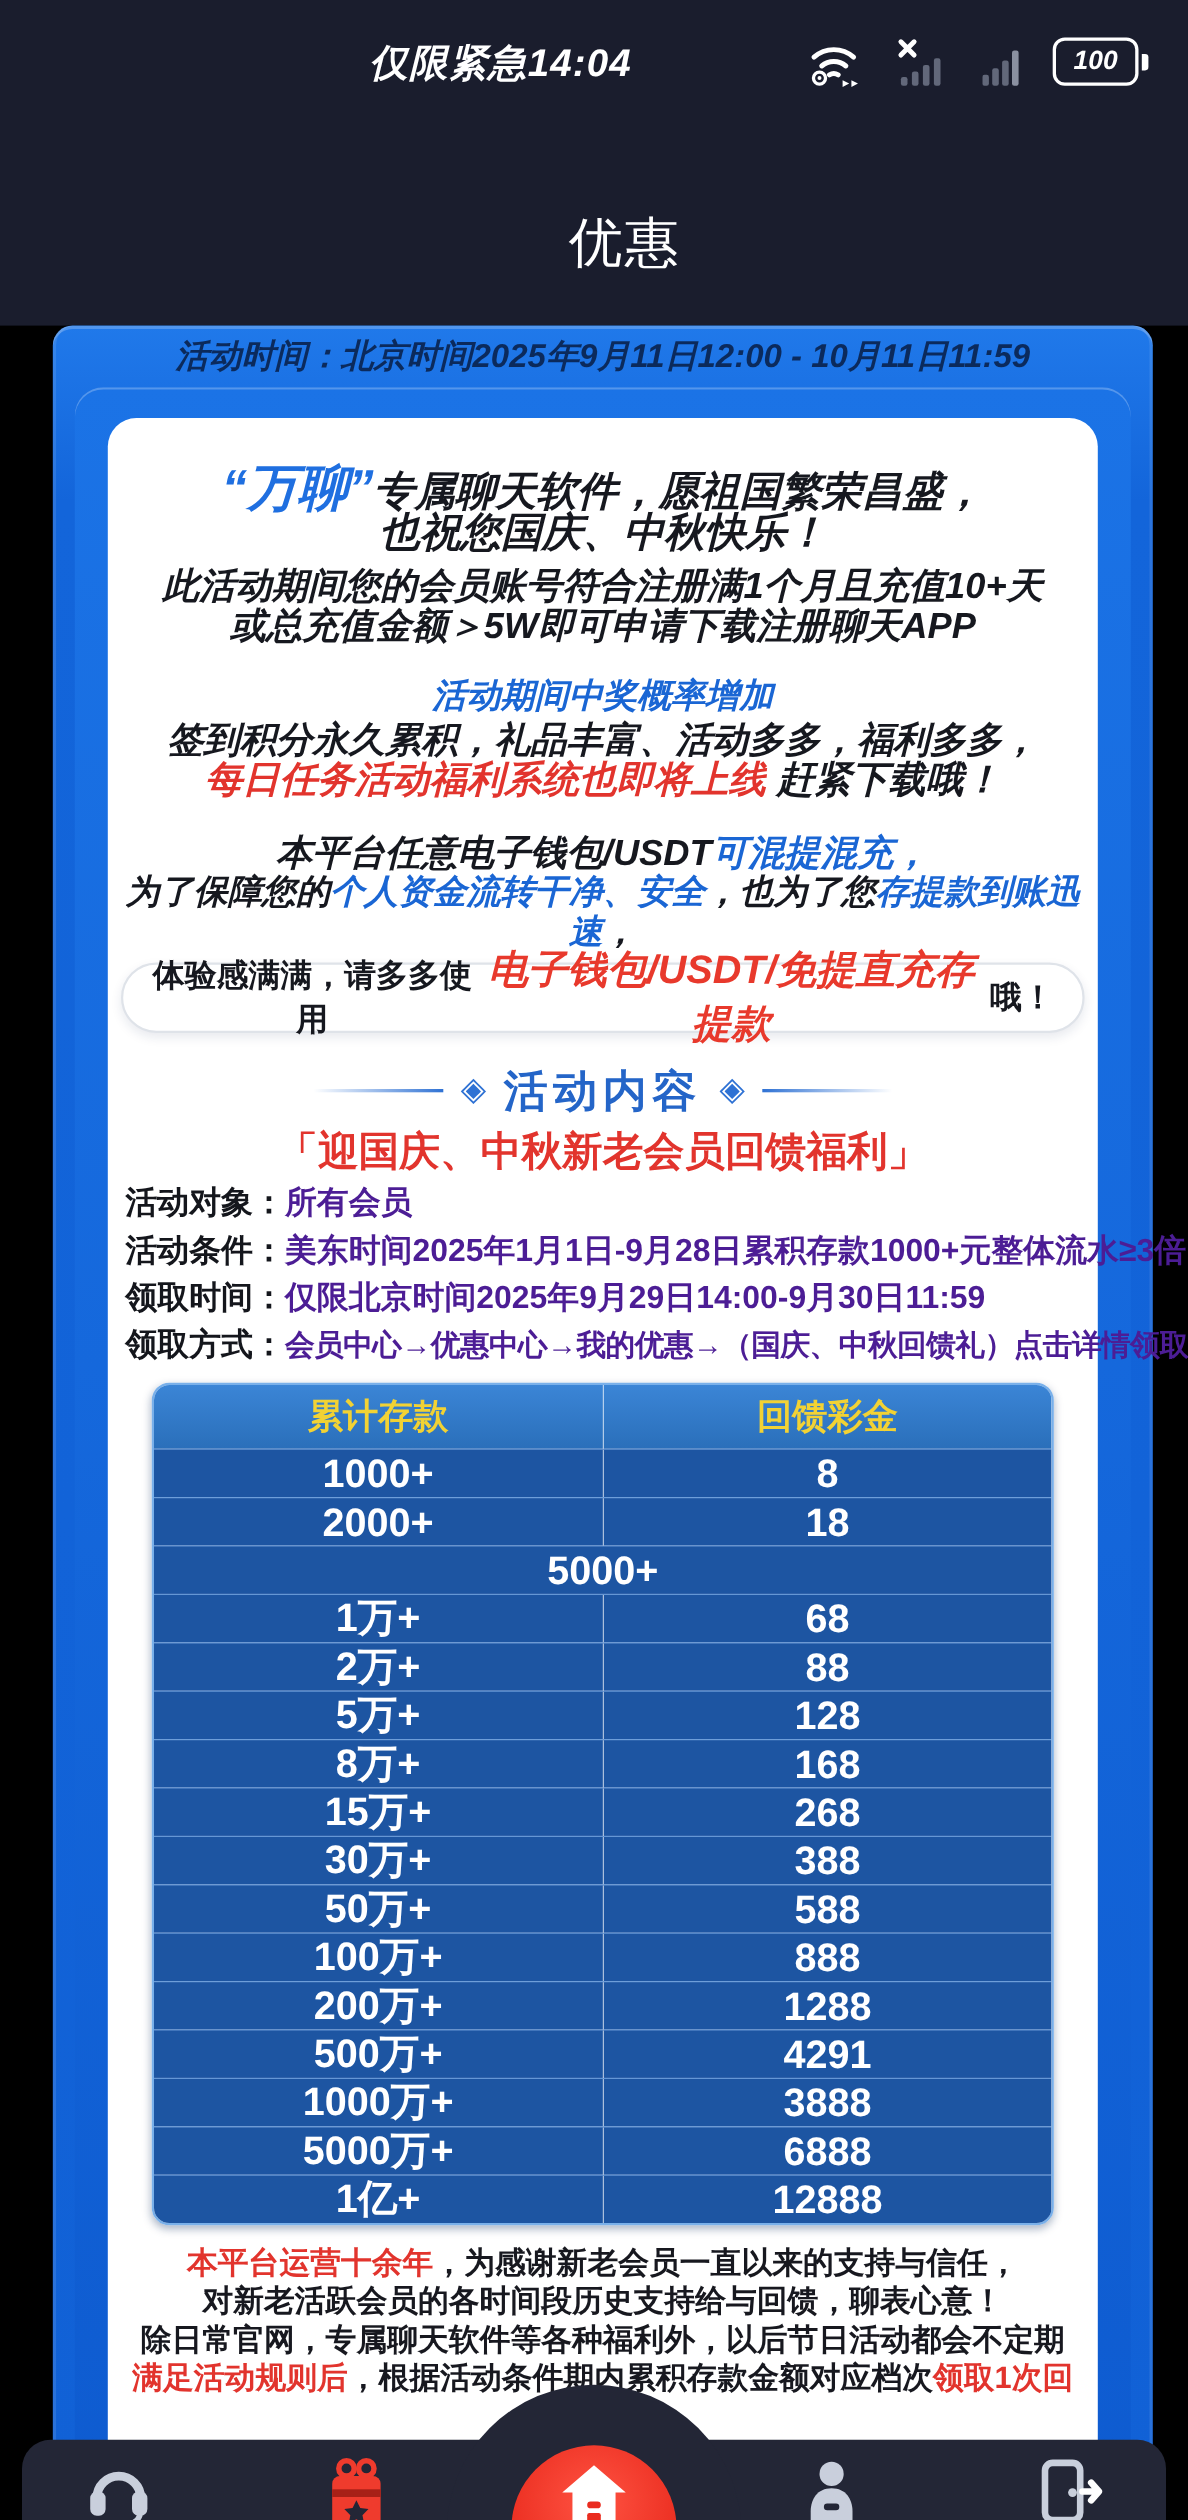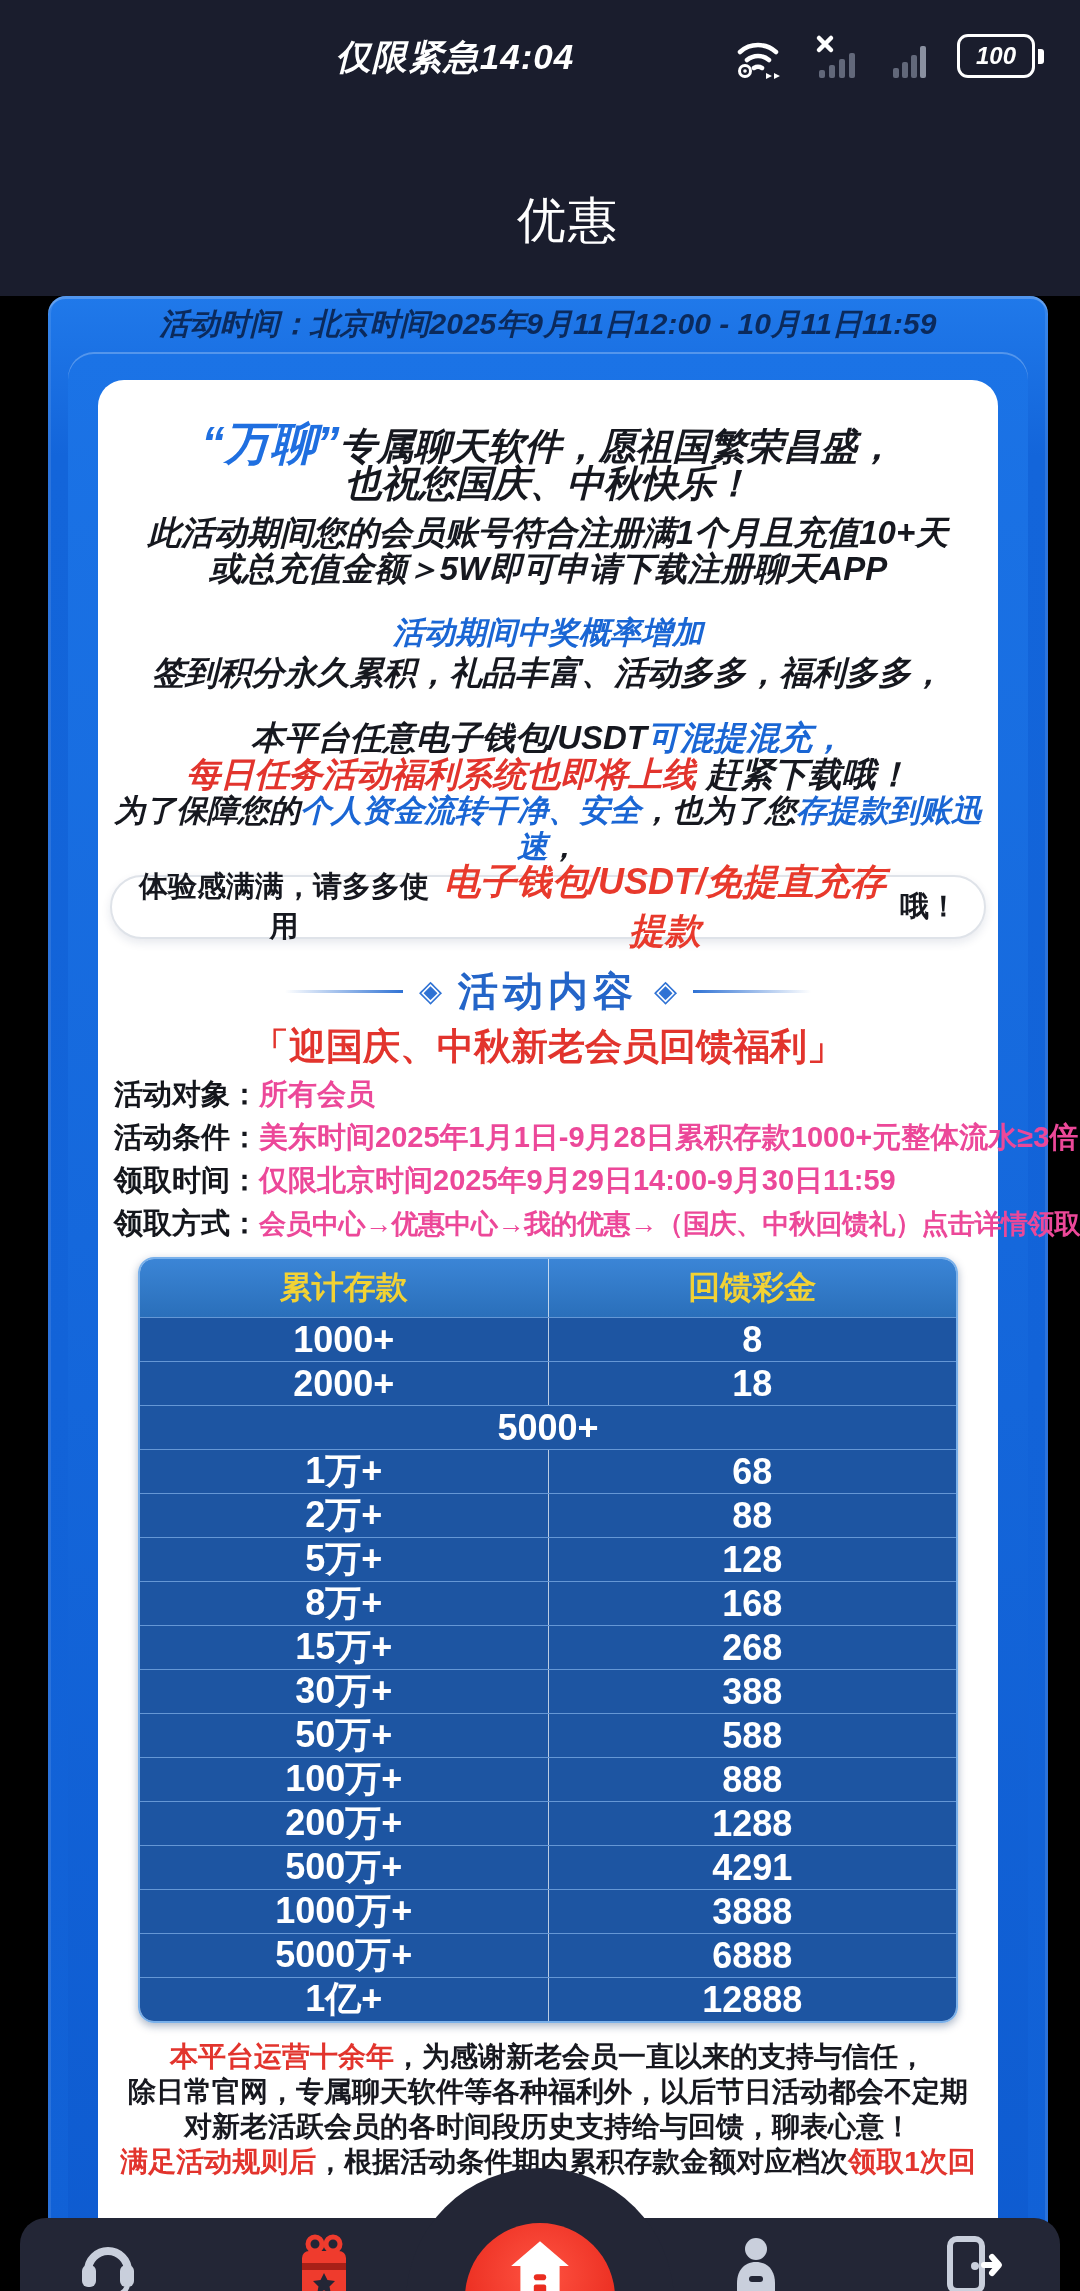--- a/index.html
+++ b/index.html
@@ -49,21 +49,21 @@
   .pill .b{font-size:36px;font-weight:800;font-style:italic;color:#e8392c;}
   .section{display:flex;align-items:center;justify-content:center;gap:16px;margin-top:28px;height:48px;}
   .section .ln{width:118px;height:3px;background:linear-gradient(90deg,rgba(47,114,212,0),#2f72d4);}
   .section .ln.r{background:linear-gradient(90deg,#2f72d4,rgba(47,114,212,0));}
   .section .dia{color:#2f72d4;font-size:30px;line-height:30px;}
   .section .txt{color:#2465c8;font-size:40px;font-weight:800;letter-spacing:5px;}
   .reward-title{font-size:37px;line-height:48px;margin-top:8px;color:#e2342d;font-weight:800;text-align:center;}
   .info{margin-top:2px;}
   .info-row{height:43px;line-height:43px;font-size:29px;font-weight:800;white-space:nowrap;padding-left:4px;}
   .info-row .lbl{color:#14161c;}
-  .info-row .val{color:#ec4899;margin-top:36px;}
+  .info-row .val{color:#4c1d95;margin-top:36px;}
   .info-row.tight .val{font-size:27px;letter-spacing:-0.5px;}
   
   .tbl{width:816px;margin:12px auto 0;border:2px solid #79b0ea;border-radius:16px;overflow:hidden;
     box-shadow:0 3px 8px rgba(10,40,90,.35);}
   .trow{display:flex;}
   .thead{height:58px;background:linear-gradient(180deg,#3b85d6,#2a6fba);}
   .thead .cell{color:#f2d234;font-size:32px;font-weight:800;}
   .tbody-row{height:43px;background:#1d55a2;border-top:1px solid rgba(160,205,255,.55);}
   .tbody-row .cell{color:#fff;font-size:36px;font-weight:600;}
   .cell{flex:1;display:flex;align-items:center;justify-content:center;}
@@ -131,26 +131,26 @@
         <div class="c p1 it">
           <span class="brand it">“万聊”</span><span>专属聊天软件，愿祖国繁荣昌盛，</span>
         </div>
         <div class="c p1b it">也祝您国庆、中秋快乐！</div>
 
         <div class="c p2 it">此活动期间您的会员账号符合注册满1个月且充值10+天</div>
         <div class="c p2 it" style="margin-top:0;">或总充值金额＞5W即可申请下载注册聊天APP</div>
 
         <div class="c p3 it">活动期间中奖概率增加</div>
         <div class="c p4 it">签到积分永久累积，礼品丰富、活动多多，福利多多，</div>
+        <div class="c p5 it">
+          <span class="red">每日任务活动福利系统也即将上线</span><span> 赶紧下载哦！</span>
+        </div>
+
         <div class="c p6 it">
           <span>本平台任意电子钱包/USDT</span><span class="blue">可混提混充，</span>
-        </div>
-
-        <div class="c p5 it">
-          <span class="red">每日任务活动福利系统也即将上线</span><span> 赶紧下载哦！</span>
         </div>
         <div class="c p7 it">
           <span>为了保障您的</span><span class="blue">个人资金流转干净、安全</span><span>，也为了您</span><span class="blue">存提款到账迅速</span><span>，</span>
         </div>
 
         <div class="pill-wrap">
           <div class="pill">
             <span class="a">体验感满满，请多多使用</span>
             <span class="b">电子钱包/USDT/免提直充存提款</span>
             <span class="a">哦！</span>
@@ -247,22 +247,22 @@
               <div class="cell">6888</div>
             </div>
           <div class="trow tbody-row">
               <div class="cell">1亿+</div>
               <div class="cell">12888</div>
             </div>
         </div>
 
         <div class="fnote">
           <div><span class="red">本平台运营十余年</span><span>，为感谢新老会员一直以来的支持与信任，</span></div>
+          <div>对新老活跃会员的各时间段历史支持给与回馈，聊表心意！</div>
           <div>除日常官网，专属聊天软件等各种福利外，以后节日活动都会不定期</div>
-          <div>对新老活跃会员的各时间段历史支持给与回馈，聊表心意！</div>
           <div><span class="red">满足活动规则后</span><span>，根据活动条件期内累积存款金额对应档次</span><span class="red">领取1次回馈彩金</span></div>
         </div>
 
         <div class="deposit-title">
           <span>「迎国庆、中秋使用</span>
           <span>金方式存取款福利」</span>
         </div>
 
       </div>
     </div>

